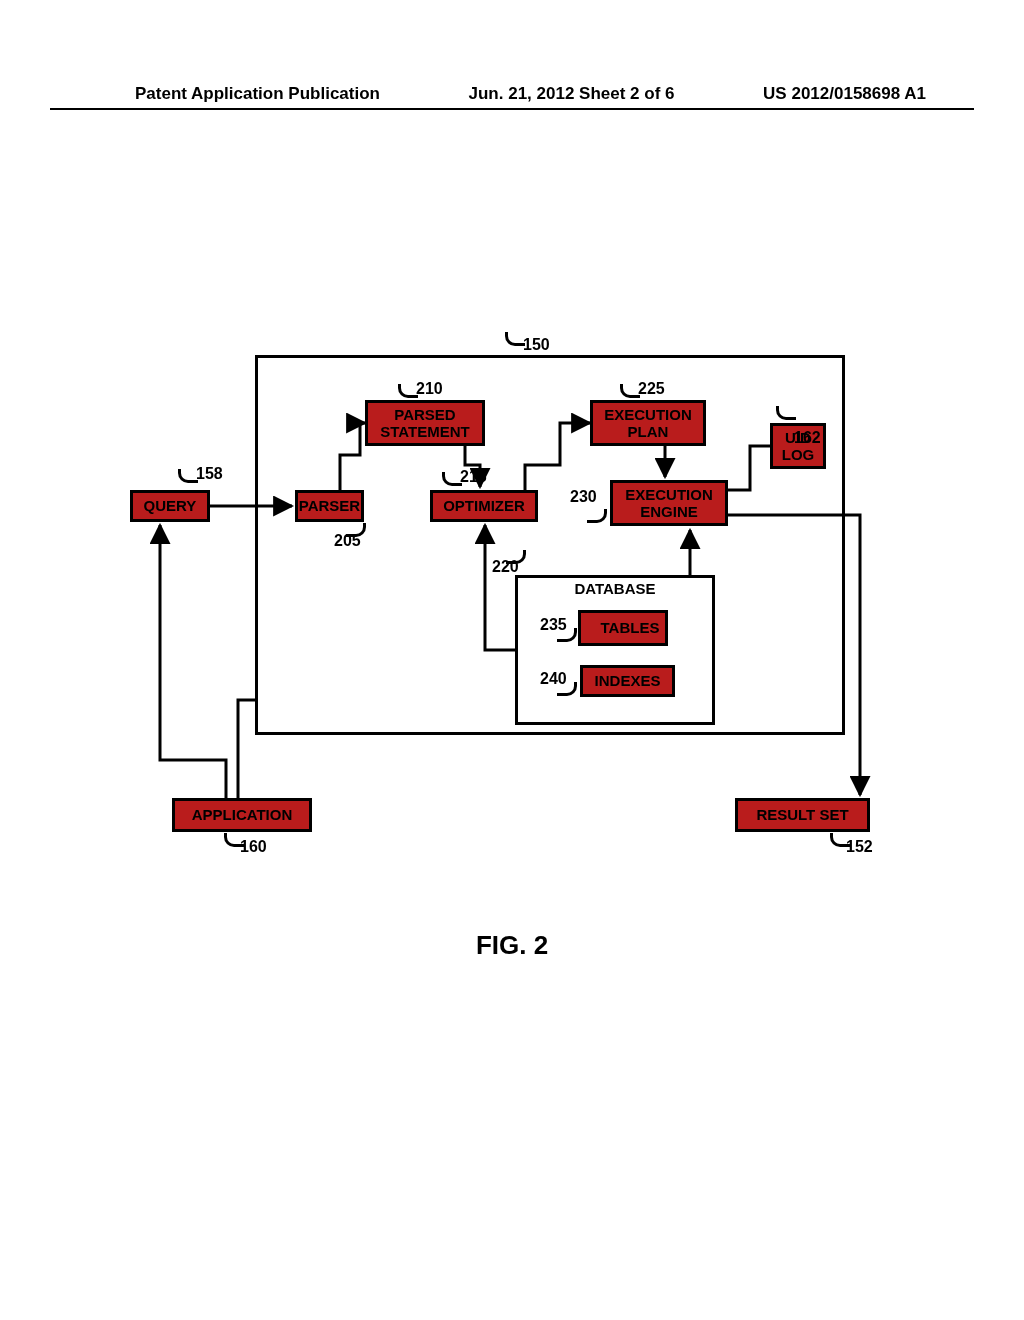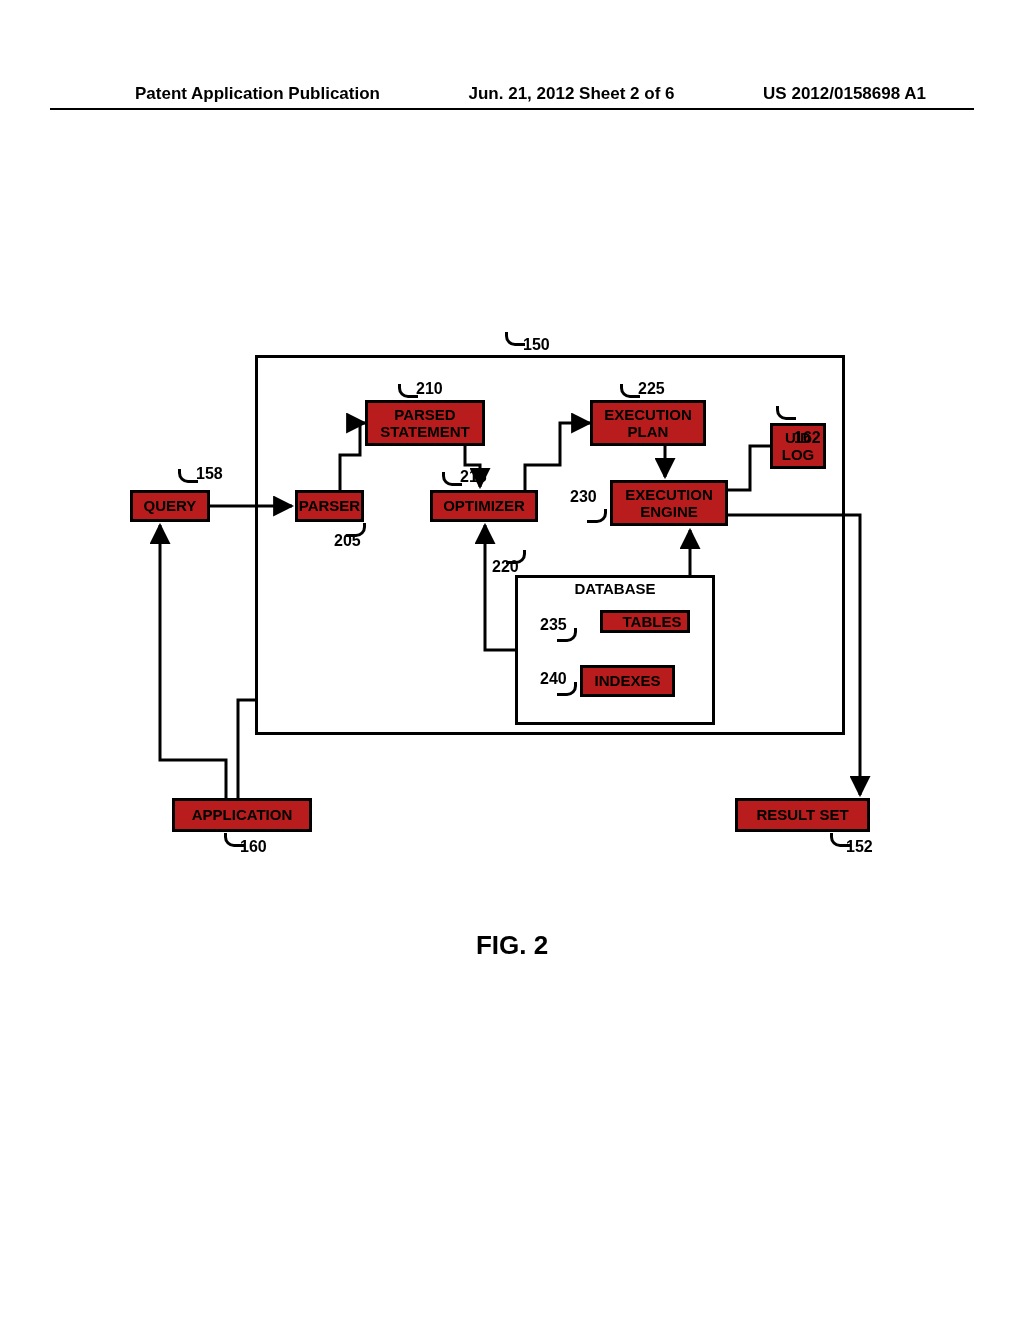--- a/index.html
+++ b/index.html
@@ -138,21 +138,21 @@
 
   <div class="box" style="left:460px; top:80px; width:116px; height:46px; white-space:pre-line;">EXECUTION
 PLAN</div>
 
   <div class="box" style="left:480px; top:160px; width:118px; height:46px; white-space:pre-line;">EXECUTION
 ENGINE</div>
 
   <div class="box" style="left:640px; top:103px; width:56px; height:46px; white-space:pre-line;">UID
 LOG</div>
 
-  <div class="box" style="left:470px; top:290px; width:90px; height:23px;padding-left:20px;">TABLES</div>
+  <div class="box" style="left:448px; top:290px; width:90px; height:36px;padding-left:20px;">TABLES</div>
 
   <div class="box" style="left:450px; top:345px; width:95px; height:32px;">INDEXES</div>
 
   <div class="box" style="left:42px; top:478px; width:140px; height:34px;">APPLICATION</div>
 
   <div class="box" style="left:605px; top:478px; width:135px; height:34px;">RESULT SET</div>
 
   <div class="ref" style="left:393px; top:8px;margin-top:8px;">150</div>
   <div class="hook" style="left:375px; top:12px;"></div>
 

